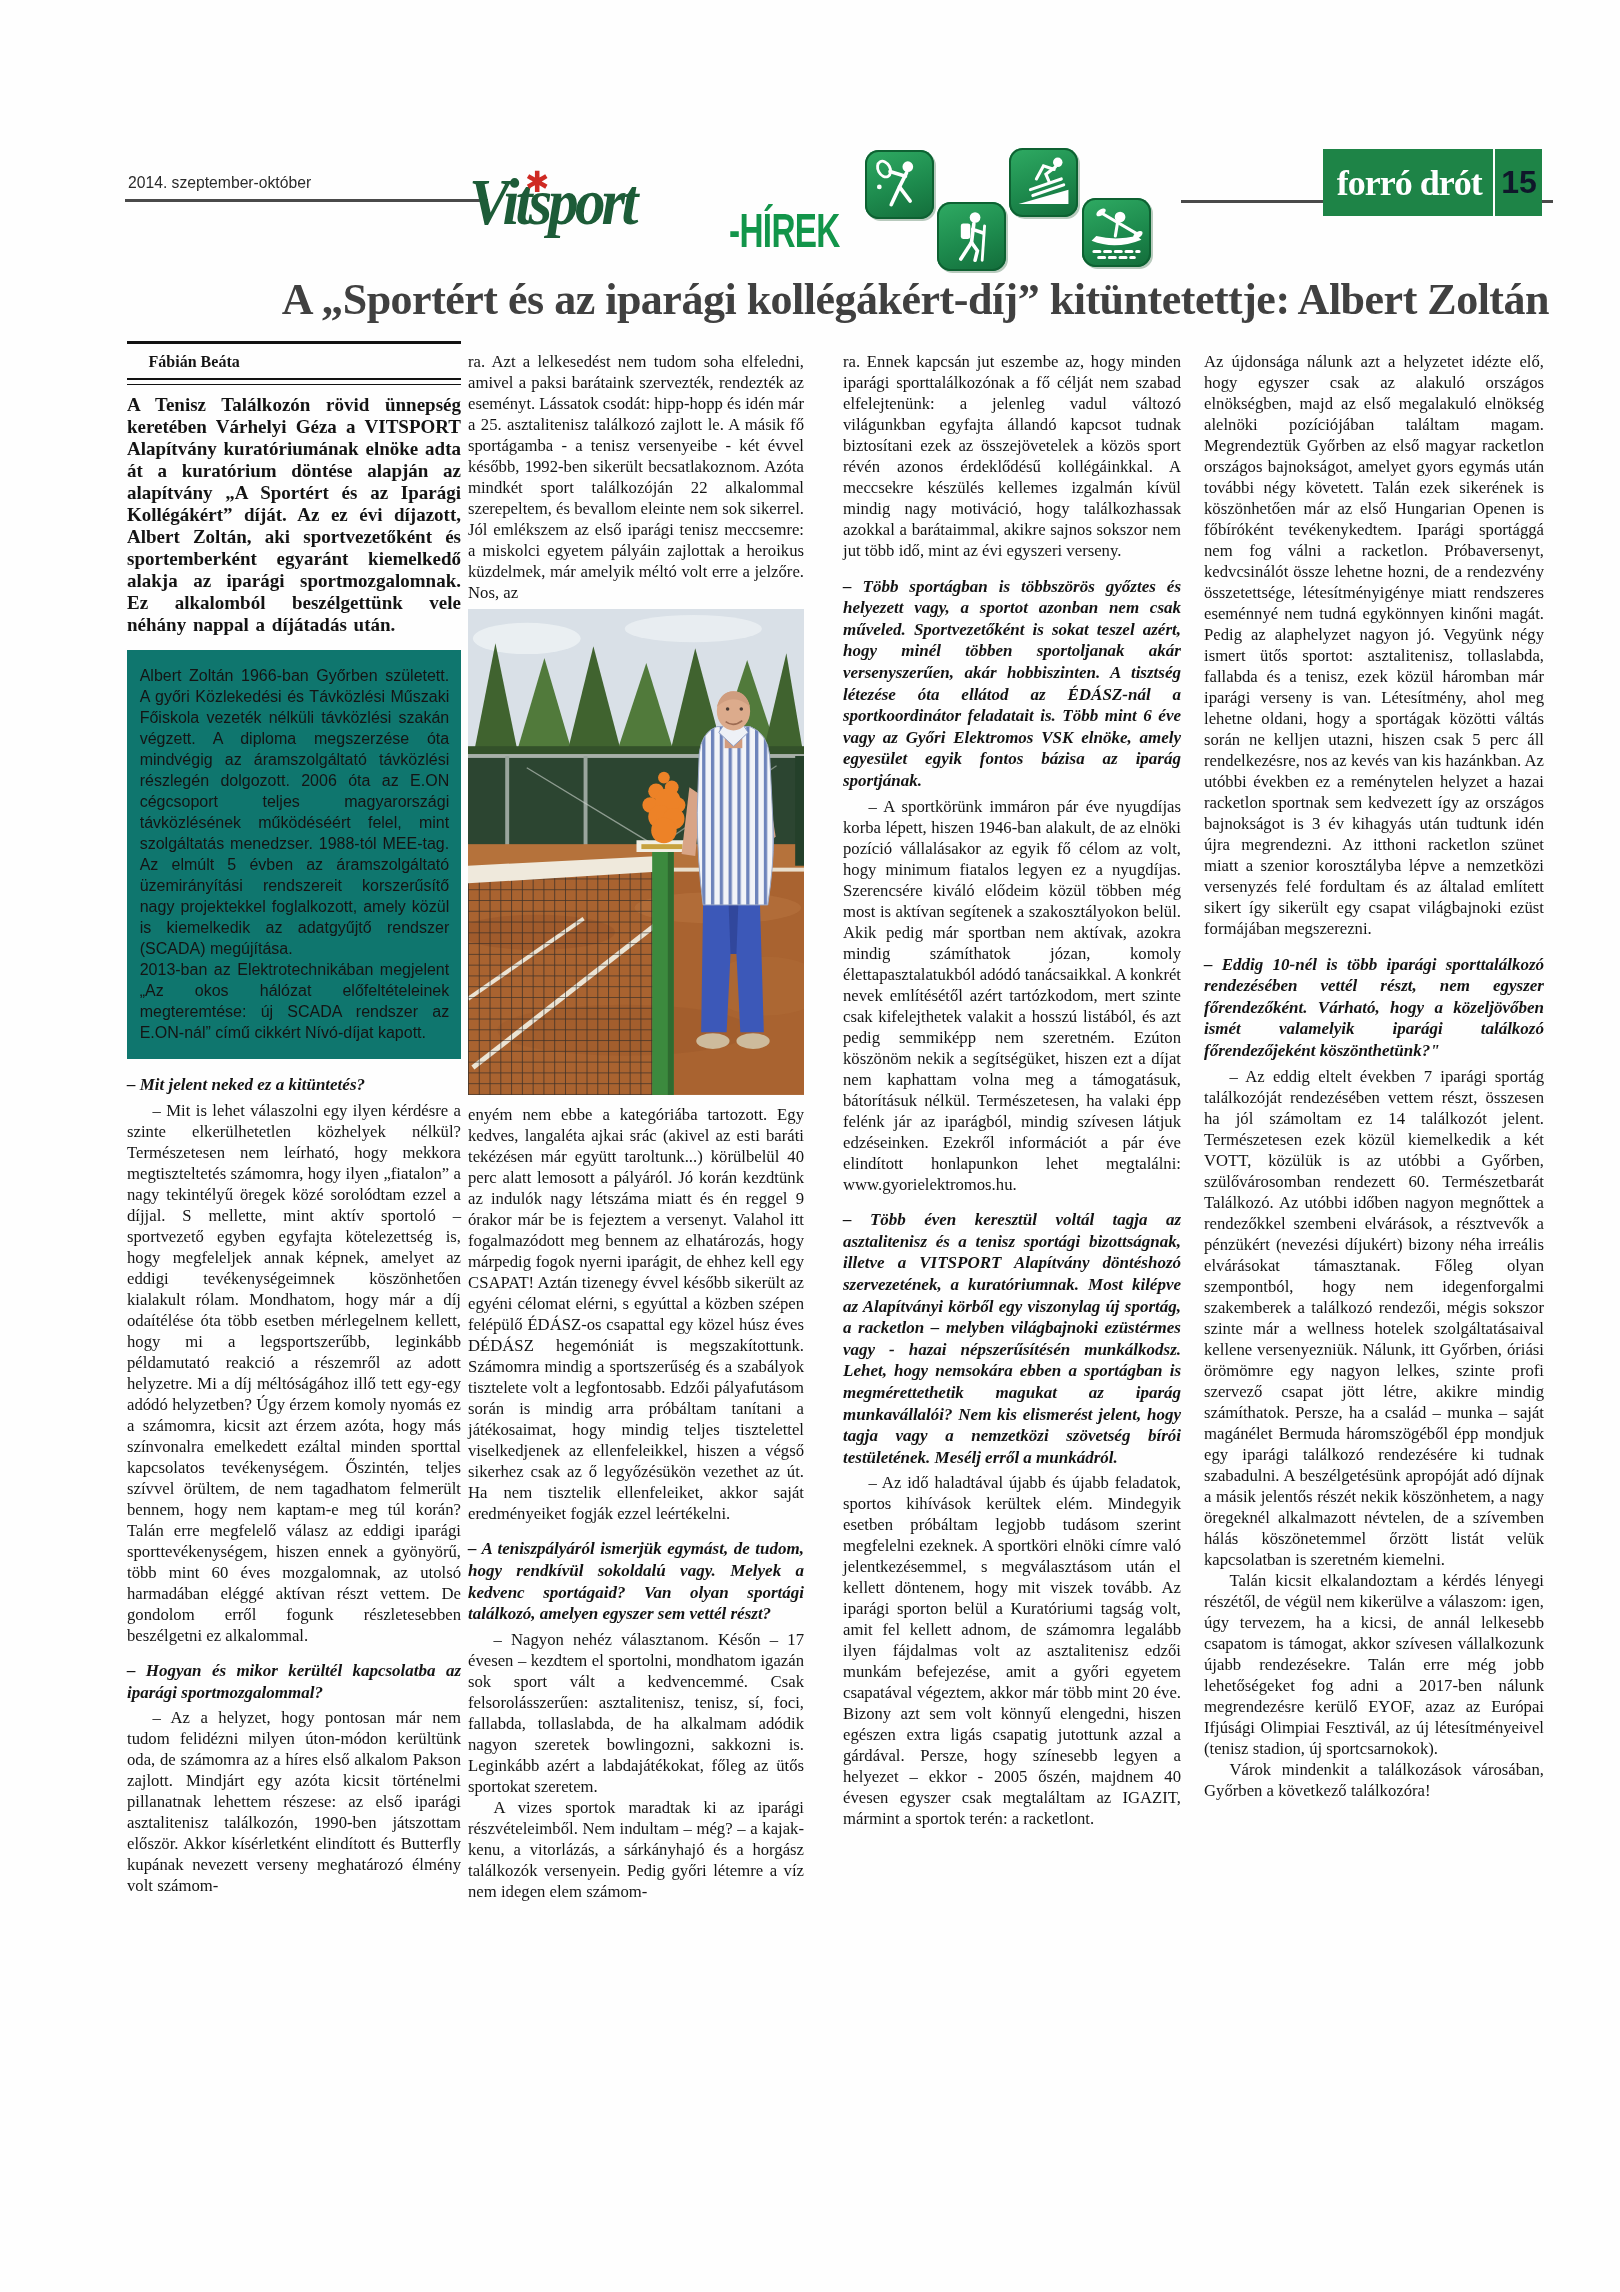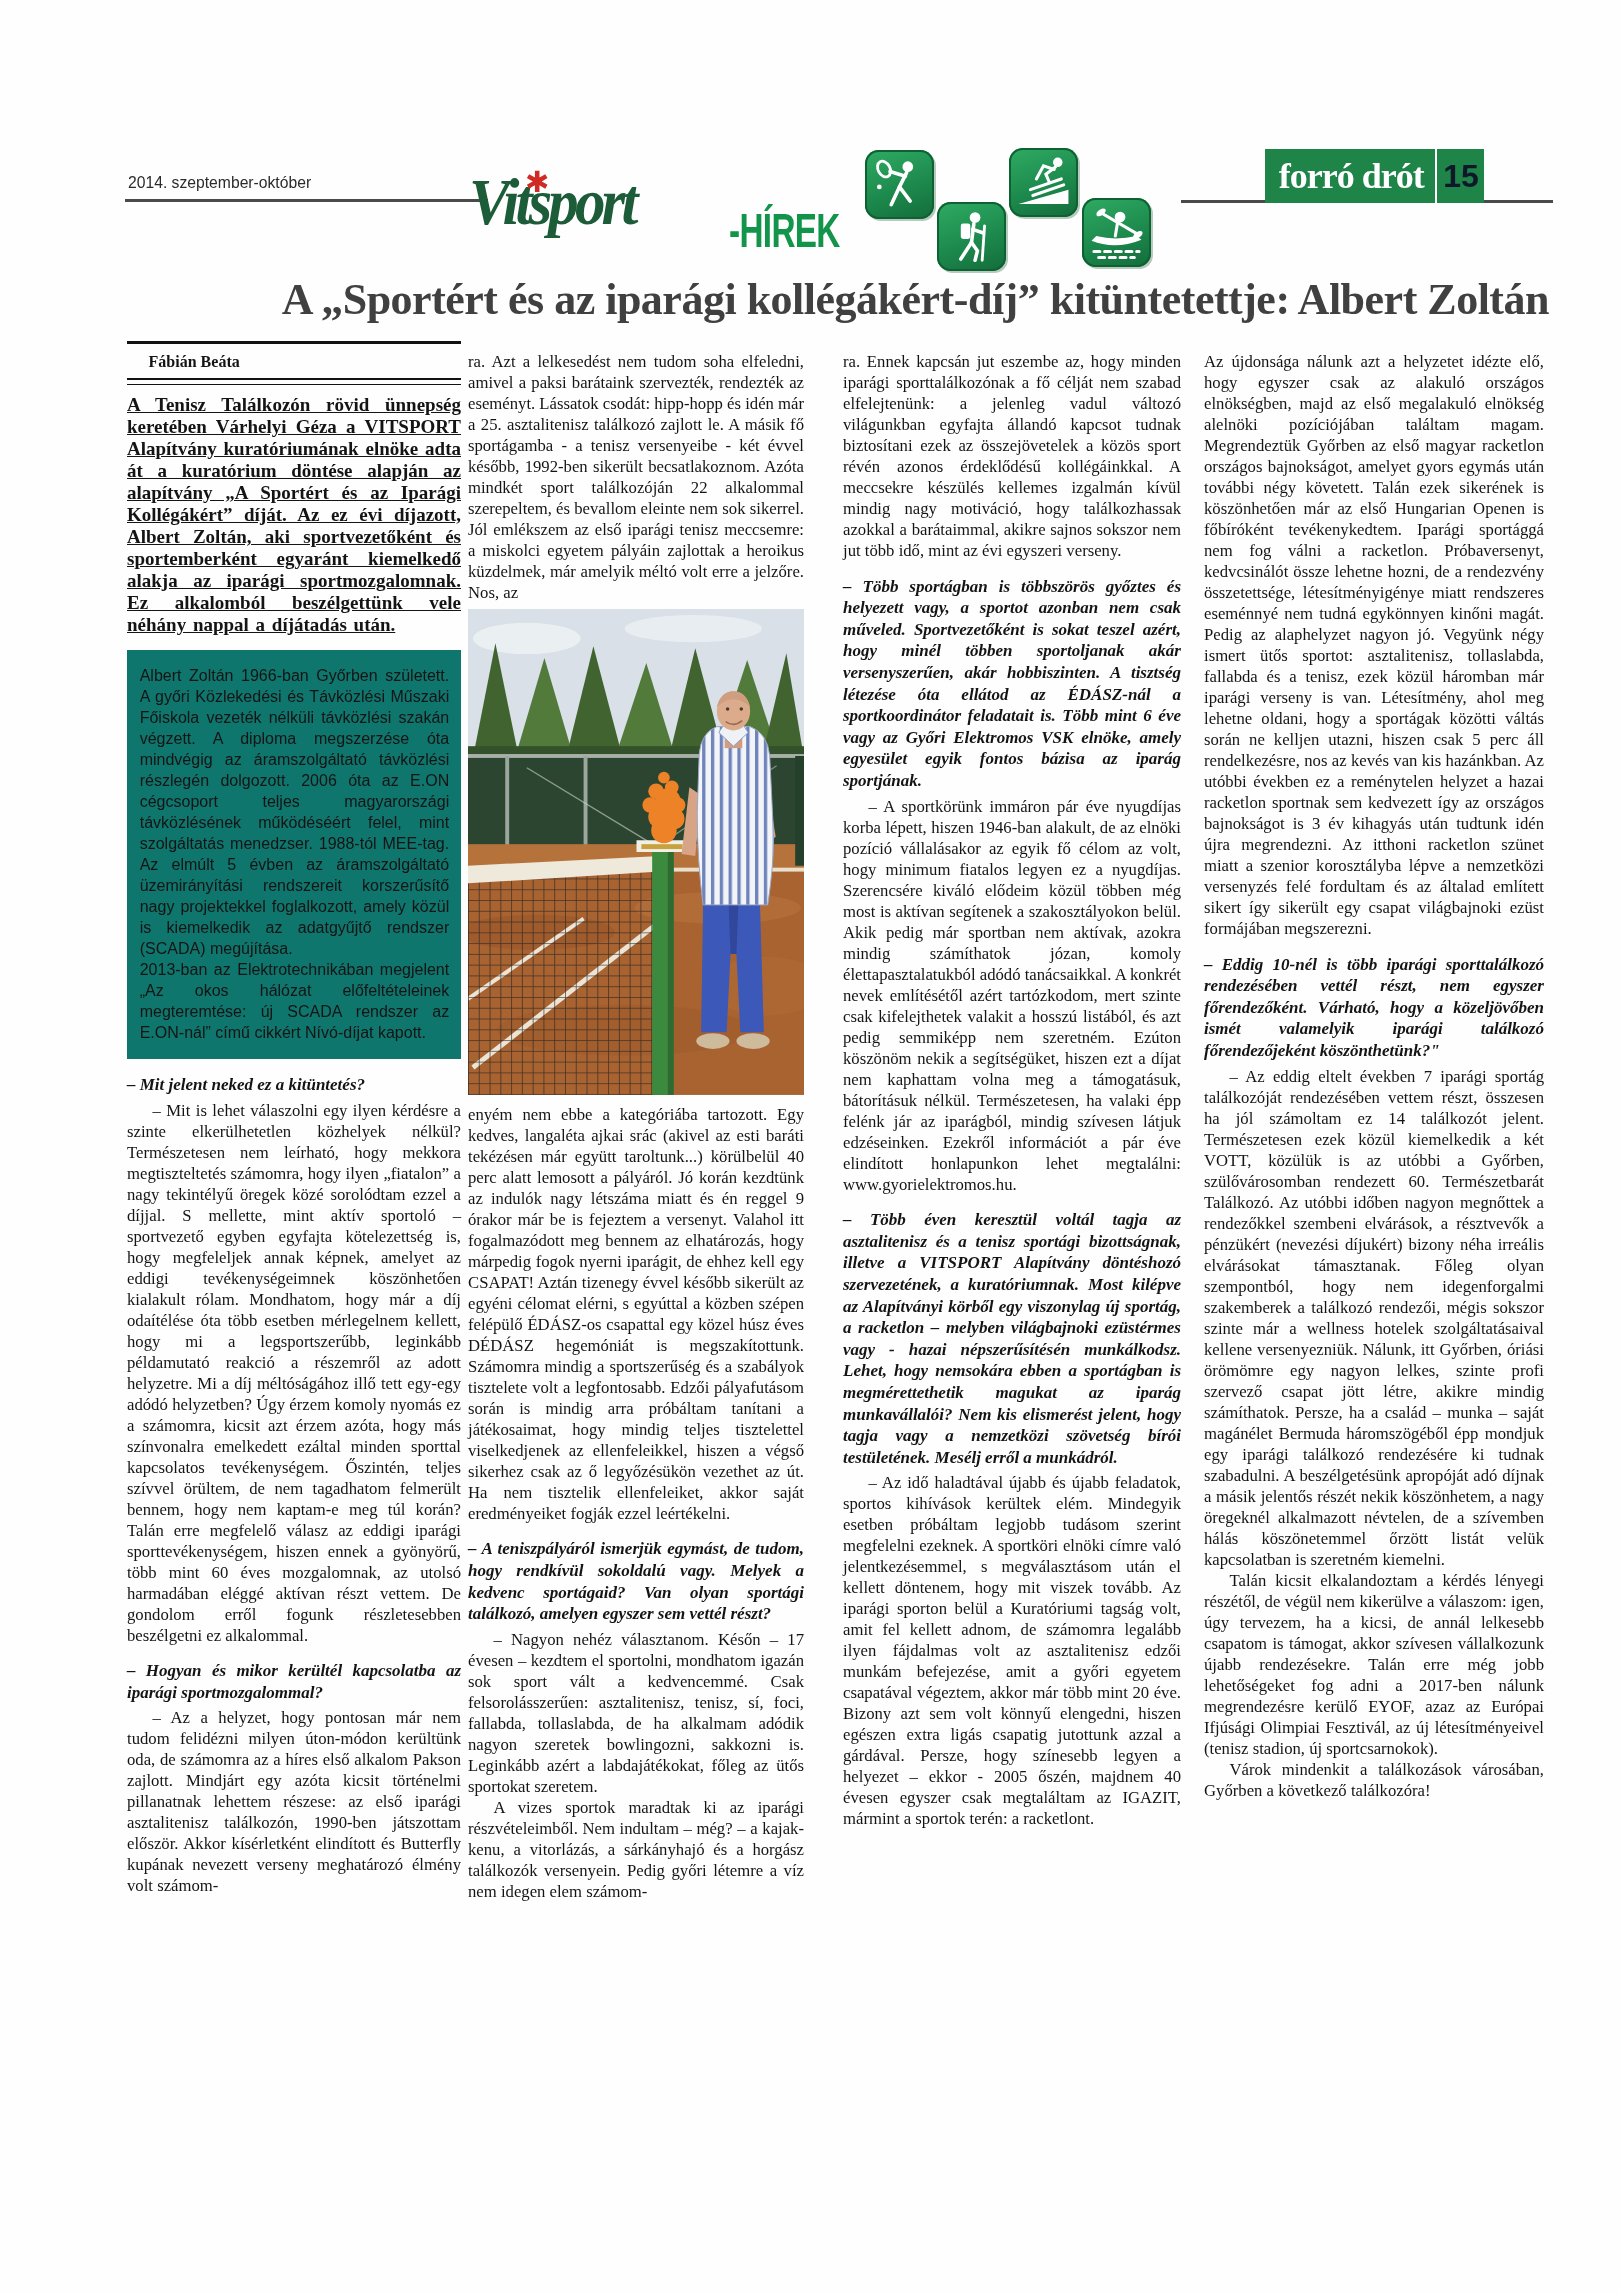--- a/index.html
+++ b/index.html
@@ -16,39 +16,39 @@
         transform:scaleY(1.08);transform-origin:left top;}
   .logo-flower{position:absolute;left:525px;top:165px;font-size:29px;color:#cf2a23;
         font-family:"DejaVu Sans",sans-serif;}
   .logo-suffix{position:absolute;left:729px;top:202px;font-family:"Liberation Sans",sans-serif;
         font-weight:700;font-size:49px;color:#12954a;letter-spacing:-1px;
         transform:scaleX(.68);transform-origin:left top;}
   .tile{position:absolute;width:69px;height:69px;border-radius:13.7px;
         background:linear-gradient(160deg,#2fab63 0%,#1d8a4d 55%,#136c3a 100%);
         box-shadow:inset 0 0 0 2px #0e6132, 2px 2px 0 #b8cabd;}
   .tile svg{position:absolute;left:5.9px;top:5.9px;}
-  .hotwire{position:absolute;left:1265px;top:149px;height:54px;display:flex;align-items:stretch;
+  .hotwire{position:absolute;left:1323px;top:149px;height:67px;display:flex;align-items:stretch;
         background:#1e8447;}
   .hotwire .hw-label{display:flex;align-items:center;padding:0 11.8px 0 13.7px;color:#fff;
         font-family:"Liberation Serif",serif;font-weight:700;font-size:36px;letter-spacing:-1px;}
   .hotwire .hw-num{display:flex;align-items:center;justify-content:center;width:47px;color:#0f172a;
         border-left:2.9px solid #fff;font-family:"Liberation Sans",sans-serif;font-weight:700;font-size:32px;}
   
   .title{position:absolute;left:118px;top:274px;width:1431px;margin:0;text-align:right;
         font-size:44px;font-weight:700;letter-spacing:-0.5px;color:#404040;}
   
   .col{position:absolute;top:351px;text-align:justify;font-size:16.7px;line-height:21px;}
   .col p{margin:0;}
   .col1{left:127px;width:334px;top:341px;}
   .col2{left:468px;width:336px;}
   .col3{left:843px;width:338px;}
   .col4{left:1204px;width:340px;}
   .byline{border-top:3.9px solid #121212;padding:6.9px 0 5.9px 21.6px;font-weight:700;font-size:16px;}
   .byline-sub{height:3.9px;border-top:2.9px solid #121212;border-bottom:1px solid #121212;margin:0 0 9.8px;}
-  .intro{font-weight:700;font-size:19px;line-height:22px;word-spacing:2px;margin:0 0 13.7px !important;text-decoration:underline;}
+  .intro{font-weight:700;font-size:19px;line-height:22px;word-spacing:2px;margin:0 0 13.7px !important;}
   .bio-box{background:#0f766e;padding:14.7px 11.8px 15.7px 12.7px;margin:2px 0 15.7px;
         font-family:"Liberation Sans",sans-serif;font-size:16px;line-height:21px;text-align:justify;}
   .bio-box p{margin:0;}
   .q{font-weight:700;font-style:italic;font-size:17px;line-height:21.6px;margin:14.7px 0 3.9px !important;}
   .a{text-indent:25.5px;}
   .cont{text-indent:0 !important;}
   
   .photo{position:relative;width:336px;height:486px;margin:5.9px 0 8.8px;overflow:hidden;background:#d9e0e7;}
 </style>
 </head>

